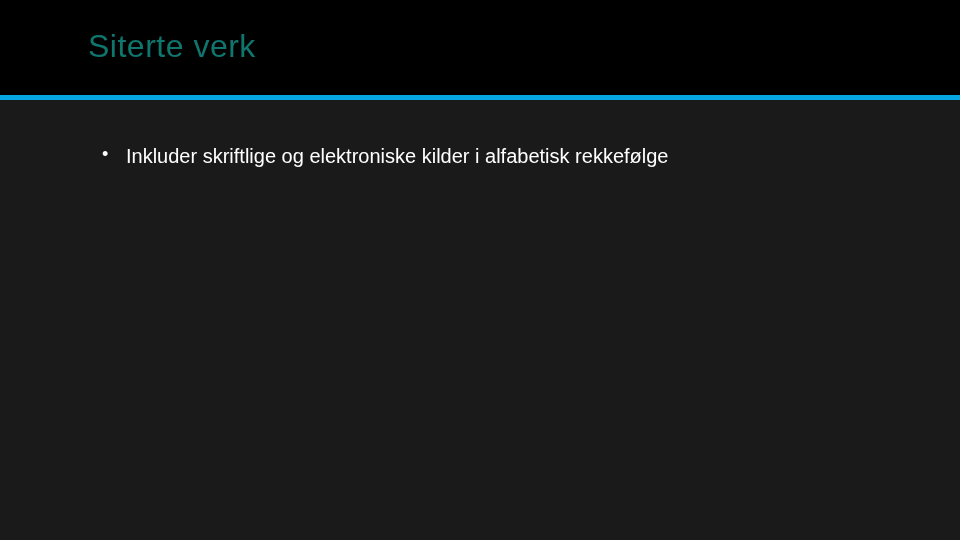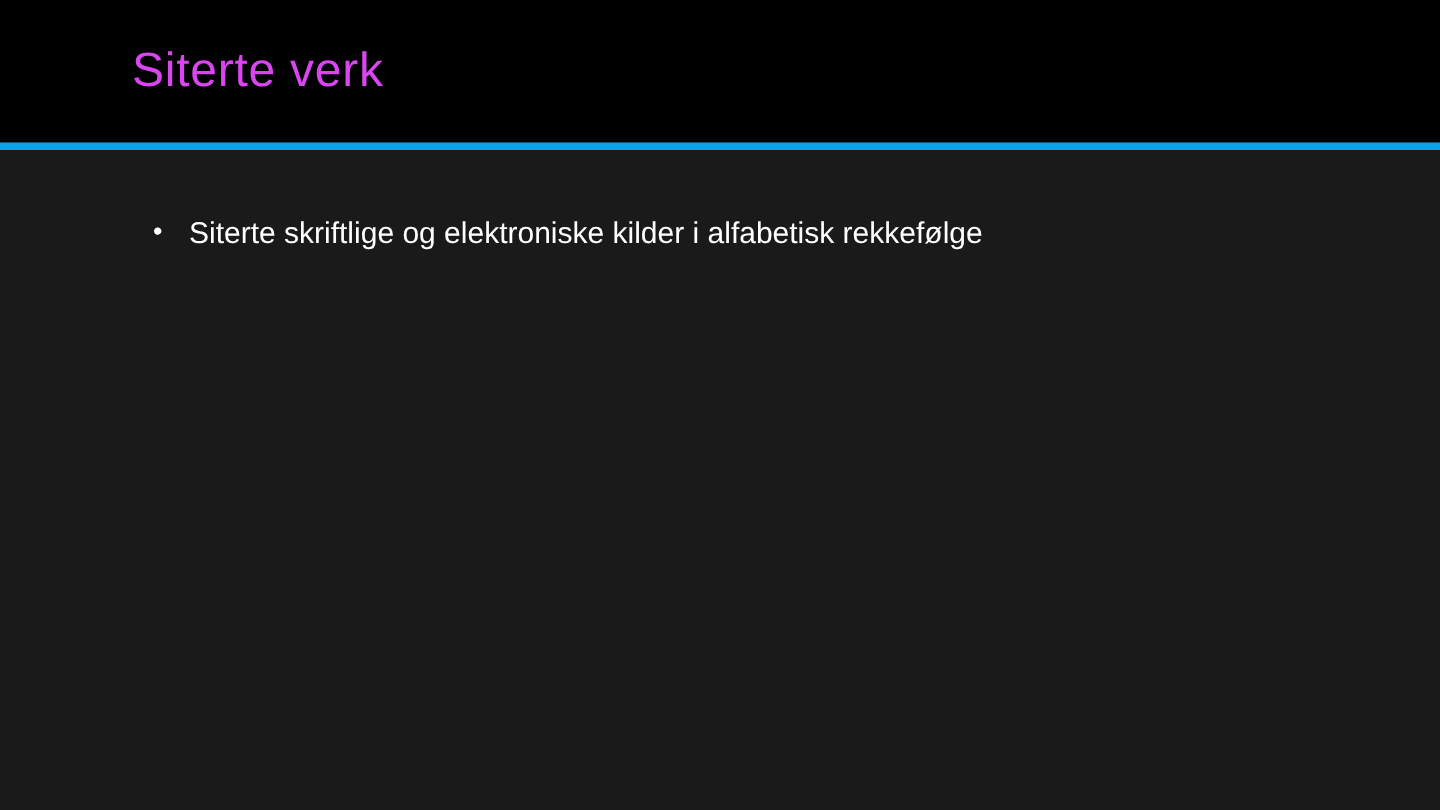--- a/index.html
+++ b/index.html
@@ -19,21 +19,21 @@
       height: 100%;
       position: relative;
     }
     .header-band {
       width: 100%;
       height: 95px;
       background: #000000;
       padding: 28px 0 0 88px;
     }
     .title {
-      color: #d946ef;
+      color: #0f766e;
       font-size: 32px;
       font-weight: normal;
       letter-spacing: 0.5px;
     }
     .accent-line {
       width: 100%;
       height: 5px;
       background: #05a6e1;
     }
     .content {
@@ -61,16 +61,16 @@
 </head>
 <body>
 
 <div class="slide">
   <div class="header-band">
     <h1 class="title">Siterte verk</h1>
   </div>
   <div class="accent-line"></div>
   <div class="content">
     <ul class="bullet-list">
-      <li class="bullet-item">Siterte skriftlige og elektroniske kilder i alfabetisk rekkefølge</li>
+      <li class="bullet-item">Inkluder skriftlige og elektroniske kilder i alfabetisk rekkefølge</li>
     </ul>
   </div>
 </div>
 
 </body></html>

